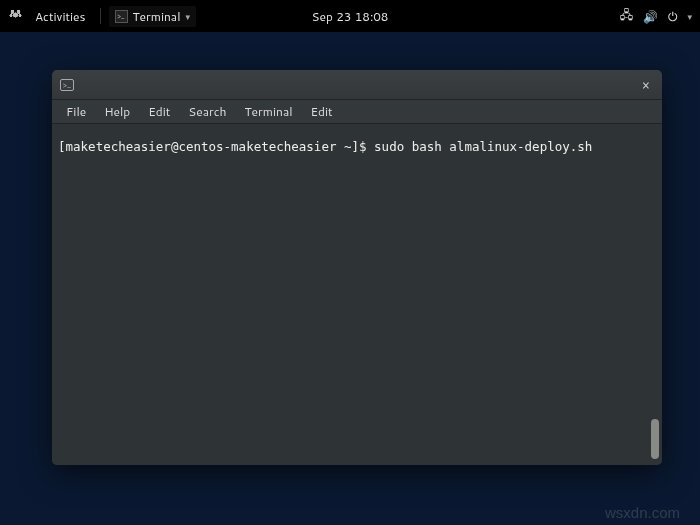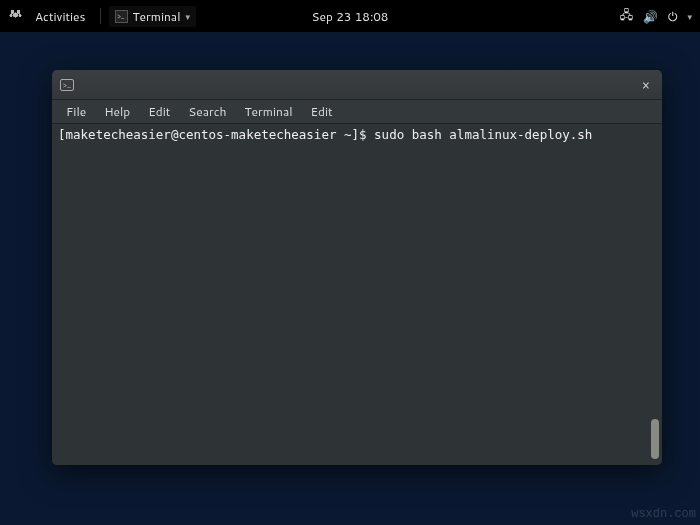--- a/index.html
+++ b/index.html
@@ -107,39 +107,40 @@
     flex:1;
     background:#2e3436;
     padding:3px 6px;
     position:relative;
   }
   .term-line {
     font-family: "DejaVu Sans Mono", monospace;
     font-size:12.5px;
     color:#eee;
     white-space:pre;
+    margin-top:12px;
   }
   .scrollbar-area {
     position:absolute;
     right:2px; top:0; bottom:0;
     width:10px;
     display:flex; align-items:flex-end; justify-content:center;
     padding-bottom:6px;
   }
   .scroll-thumb {
     width:8px; height:40px;
     background:#888a85;
     border-radius:4px;
   }
   .watermark {
     position:absolute;
-    right:4px; bottom:4px;
-    font-size:12px;
+    right:20px; bottom:4px;
+    font-size:15px;
     color:rgba(255,255,255,0.15);
-    font-family:Liberation Mono, monospace;
+    font-family:Liberation Sans, sans-serif;
   }
 </style>
 </head>
 <body>
 
 <div class="topbar">
   <div class="topbar-left">
     <span class="gnome-logo"></span>
     <span class="tb-item">Activities</span>
     <span class="tb-divider"></span>

